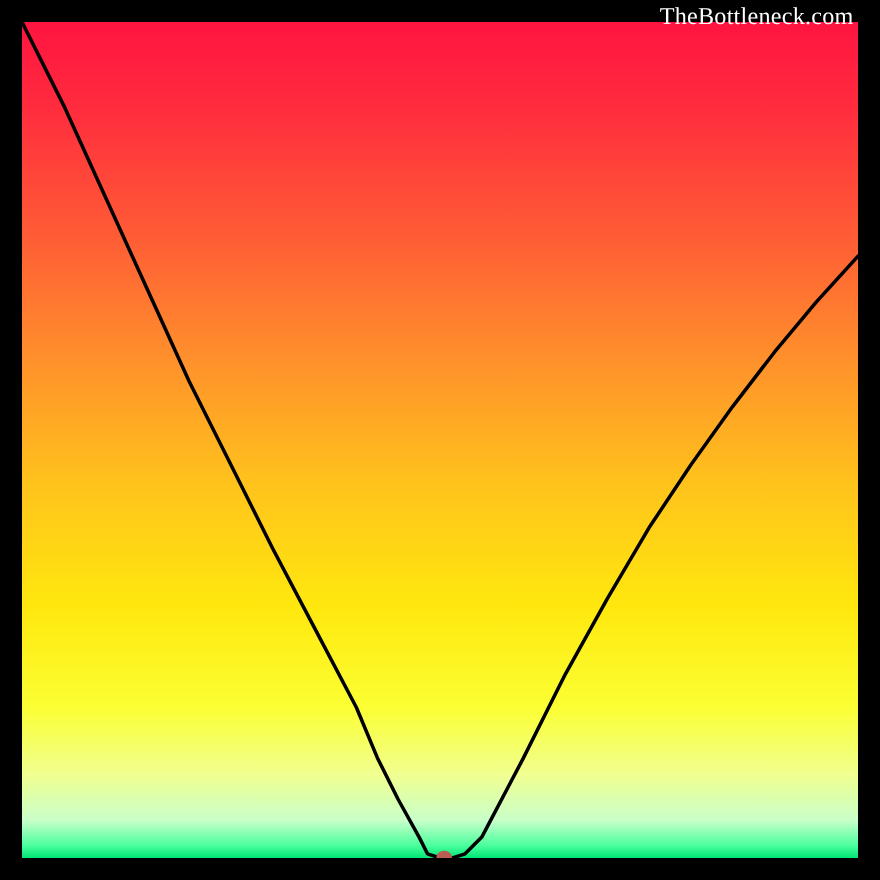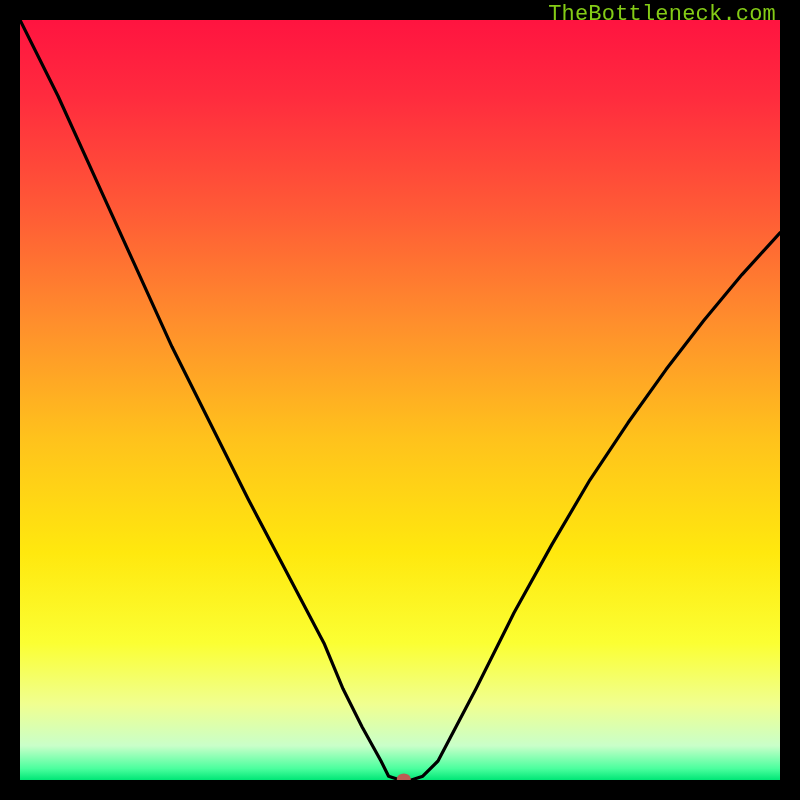--- a/index.html
+++ b/index.html
@@ -19,22 +19,22 @@
     position: absolute;
     left: 20px;
     top: 20px;
     width: 760px;
     height: 760px;
   }
   .watermark {
     position: absolute;
     top: 2px;
     right: 24px;
-    color: #84cc16;
-    font-family: Liberation Mono, monospace;
+    color: #ffffff;
+    font-family: Liberation Serif, serif;
     font-size: 22px;
     font-weight: 500;
     letter-spacing: 0.2px;
     z-index: 10;
   }
   svg {
     display: block;
   }
 </style>
 </head>

